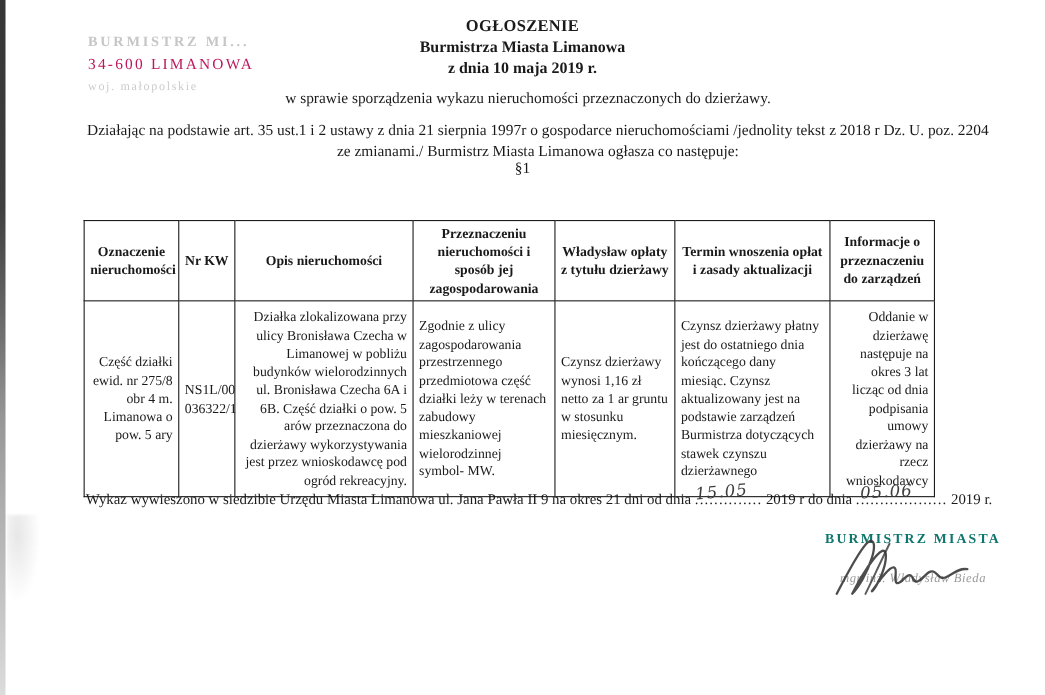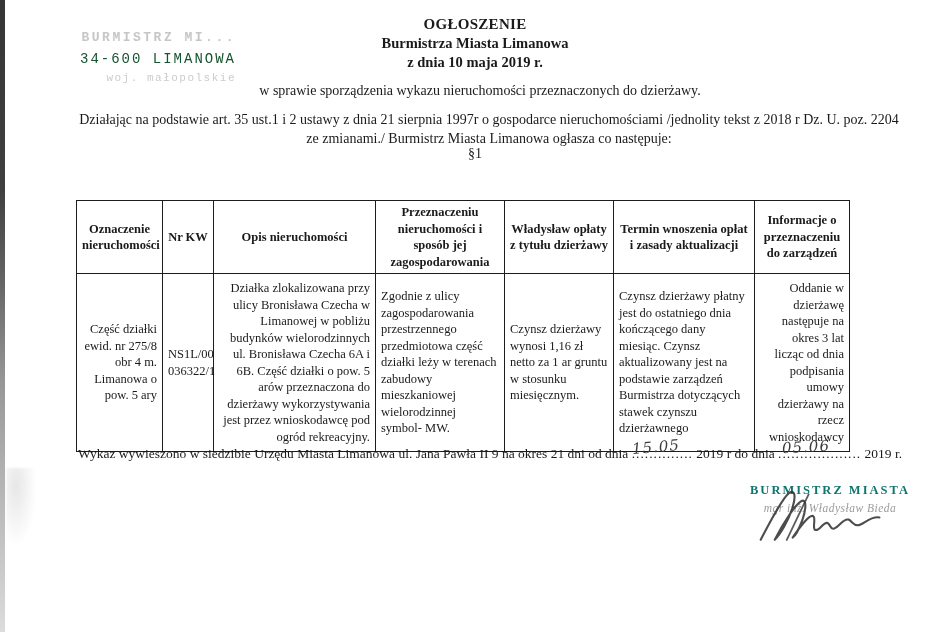--- a/index.html
+++ b/index.html
@@ -27,31 +27,31 @@
     position: absolute;
     left: 6px; top: 468px;
     width: 34px; height: 90px;
     background: radial-gradient(ellipse at 30% 20%, rgba(120,120,120,.18), rgba(255,255,255,0) 60%);
     filter: blur(1px);
   }
   
   .stamp-tl {
     position: absolute;
     left: 80px; top: 30px;
-    text-align: right;
-    font-family: Liberation Mono, monospace;
+    text-align: left;
+    font-family: Liberation Serif, serif;
     user-select: none;
   }
   .stamp-tl .s1 {
     font-size: 13px; font-weight: bold; letter-spacing: 2.5px;
     color: #c6c6c6;
   }
   .stamp-tl .s2 {
     font-size: 14px; letter-spacing: 2px;
-    color: #14532d; margin-top: 6px;
+    color: #be185d; margin-top: 6px;
   }
   .stamp-tl .s3 {
     font-size: 11px; letter-spacing: 1.5px;
     color: #cccccc; margin-top: 5px;
   }
   
   .heading { position: absolute; left: 0; top: 16px; width: 950px; text-align: center; }
   .heading .h-title { font-weight: bold; font-size: 15px; letter-spacing: .3px; }
   .heading .h-line  { font-weight: bold; font-size: 14.5px; margin-top: 2px; }
   .subject { position: absolute; left: 0; top: 83px; width: 960px; text-align: center; font-size: 14px; }
@@ -117,21 +117,21 @@
     font-size: 12.5px;
     letter-spacing: 2px;
     color: #0f766e;
     font-weight: bold;
   }
   .sig-name {
     font-size: 11.5px;
     font-style: italic;
     color: #9b9b9b;
     letter-spacing: .5px;
-    margin-top: 4px;
+    margin-top: 22px;
   }
   .sig-scribble {
     position: absolute;
     left: 18px; top: 2px;
     transform: rotate(-4deg);
   }
 </style>
 </head>
 <body>
 

